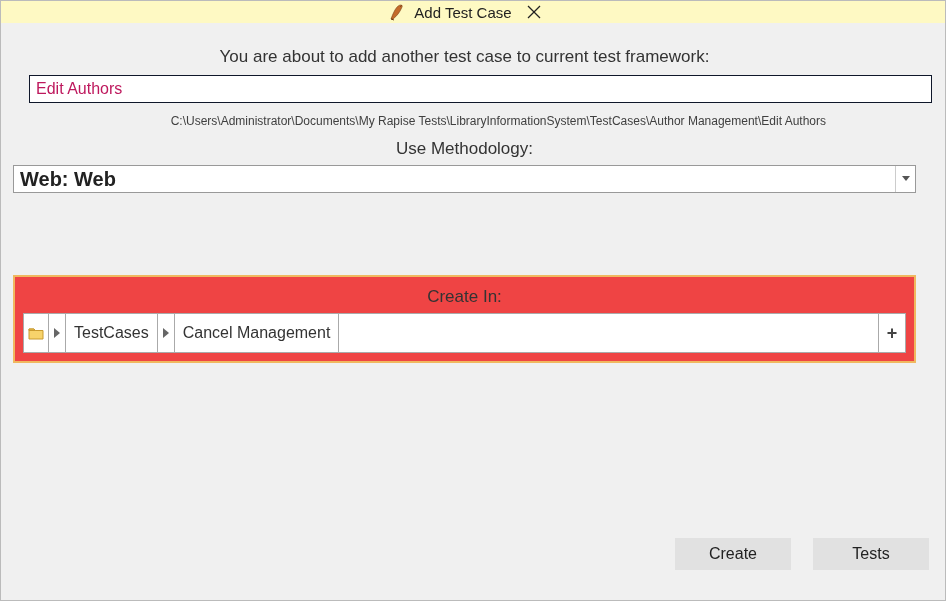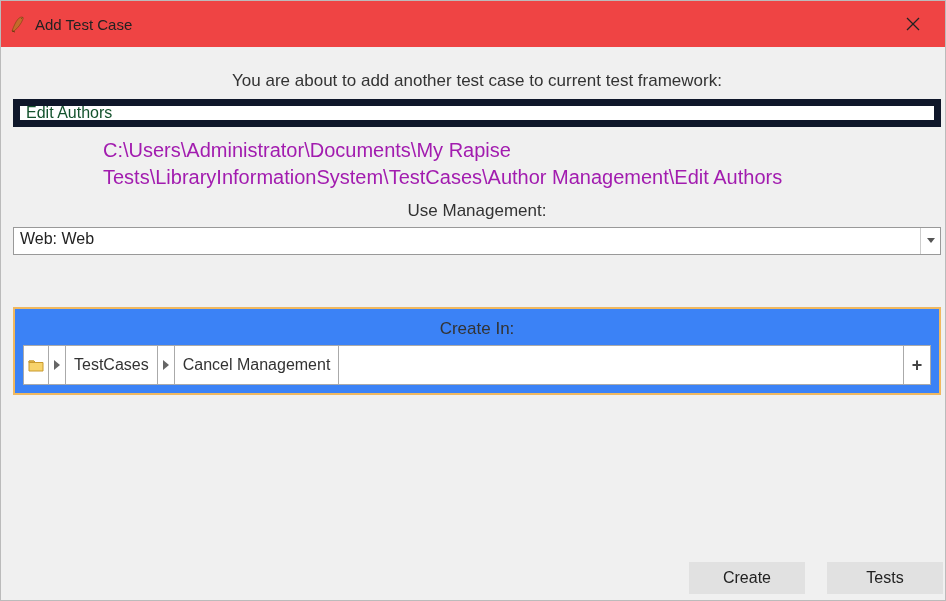--- a/index.html
+++ b/index.html
@@ -1,41 +1,41 @@
 <!DOCTYPE html>
 <html><head>
 <meta charset="utf-8">
 <style>
   * { box-sizing: border-box; }
   html, body { margin:0; padding:0; font-family: "Segoe UI", Tahoma, Arial, sans-serif; }
   body { width: 946px; height: 601px; background: #f0f0f0; border: 1px solid #bbb; }
-  .titlebar { height: 46px; background: #ef4444; display:flex; align-items:center; padding: 0 10px 0 8px; justify-content: space-between; }
+  .titlebar { height: 22px; background: #fef9c3; display:flex; align-items:center; padding: 0 10px 0 8px; justify-content: center; }
   .titlebar-left { display:flex; align-items:center; gap: 6px; }
   .titlebar-title { font-size: 15px; color: #222; }
   .close-box { width: 44px; height: 30px; display:flex; align-items:center; justify-content:center; cursor: pointer; }
-  .client { background: #f0f0f0; padding: 6px 4px 12px 12px; height: 561px; position: relative; }
+  .client { background: #f0f0f0; padding: 6px 29px 12px 12px; height: 561px; position: relative; }
   .prompt { text-align:center; color:#333; font-size: 17px; margin-top: 18px; margin-bottom: 8px; }
   .text-input {
-    width: 100%; height: 28px; border: 7px solid #0f172a; background:#fff;
-    padding: 2px 6px; font-size: 16px; color:#14532d;
+    width: 100%; height: 28px; border: 1px solid #0f172a; background:#fff;
+    padding: 2px 6px; font-size: 16px; color:#be185d;margin-left:16px;
   }
-  .path { text-align:left; color:#a21caf; font-size:20px; margin-top: 10px; line-height: 1.35; padding: 0 90px; }
+  .path { text-align:right; color:#404040; font-size:12px; margin-top: 10px; line-height: 1.35; padding: 0 90px; }
   .method-label { text-align:center; color:#333; font-size:17px; margin-top: 10px; margin-bottom: 6px; }
   .dropdown-wrap { position: relative; }
-  .dropdown { width:100%; height:28px; border:1px solid #999; background:#fff; padding: 2px 22px 2px 6px; font-size:16px; color:#222; cursor:pointer; }
+  .dropdown { width:100%; height:28px; border:1px solid #999; background:#fff; padding: 2px 22px 2px 6px; font-size:20px; color:#222; cursor:pointer;font-weight:bold; }
   .dropdown-arrow { position:absolute; right:1px; top:1px; bottom:1px; width:20px; border-left:1px solid #ccc; display:flex; align-items:center; justify-content:center; pointer-events:none; }
-  .createin-panel { border: 2px solid #f0b85f; margin-top: 52px; padding: 10px 8px 8px 8px; background:#3b82f6; }
+  .createin-panel { border: 2px solid #f0b85f; margin-top: 82px; padding: 10px 8px 8px 8px; background:#ef4444; }
   .createin-label { text-align:center; color:#333; font-size:17px; margin-bottom:6px; }
   .breadcrumb { display:flex; align-items:stretch; border:1px solid #aaa; background:#fff; height:40px; }
   .bc-cell { display:flex; align-items:center; border-right:1px solid #aaa; padding: 0 8px; font-size:16px; color:#333; cursor:pointer; white-space:nowrap; }
   .bc-icon-cell { padding: 0 4px; }
   .bc-sep { padding: 0 5px; }
   .bc-rest { flex: 1; border-right:1px solid #aaa; }
   .bc-plus { width:26px; display:flex; align-items:center; justify-content:center; cursor:pointer; font-size:18px; color:#444; font-weight:bold; }
-  .buttons { position:absolute; right:2px; bottom:14px; display:flex; gap:22px; }
+  .buttons { position:absolute; right:16px; bottom:14px; display:flex; gap:22px; }
   .btn { width:116px; height:32px; background:#e1e1e1; border:none; font-size:16px; color:#222; cursor:pointer; }
   svg { display:block; }
   .folder-icon svg { width:16px; height:14px; }
 </style>
 </head>
 <body>
 
 <div class="titlebar">
   <div class="titlebar-left">
     <span>
@@ -58,21 +58,21 @@
 </div>
 
 <div class="client">
 
   <div class="prompt">You are about to add another test case to current test framework:</div>
 
   <input type="text" class="text-input" value="Edit Authors" style="">
 
   <div class="path">C:\Users\Administrator\Documents\My Rapise Tests\LibraryInformationSystem\TestCases\Author Management\Edit Authors</div>
 
-  <div class="method-label">Use Management:</div>
+  <div class="method-label">Use Methodology:</div>
 
   <div class="dropdown-wrap">
     <div class="dropdown">
       <span>Web: Web</span>
     </div>
     <span class="dropdown-arrow">
       <svg width="8" height="6" viewBox="0 0 8 6">
           <path d="M0 0 L4 5 L8 0 Z" fill="#555"></path>
         </svg>
     </span>

